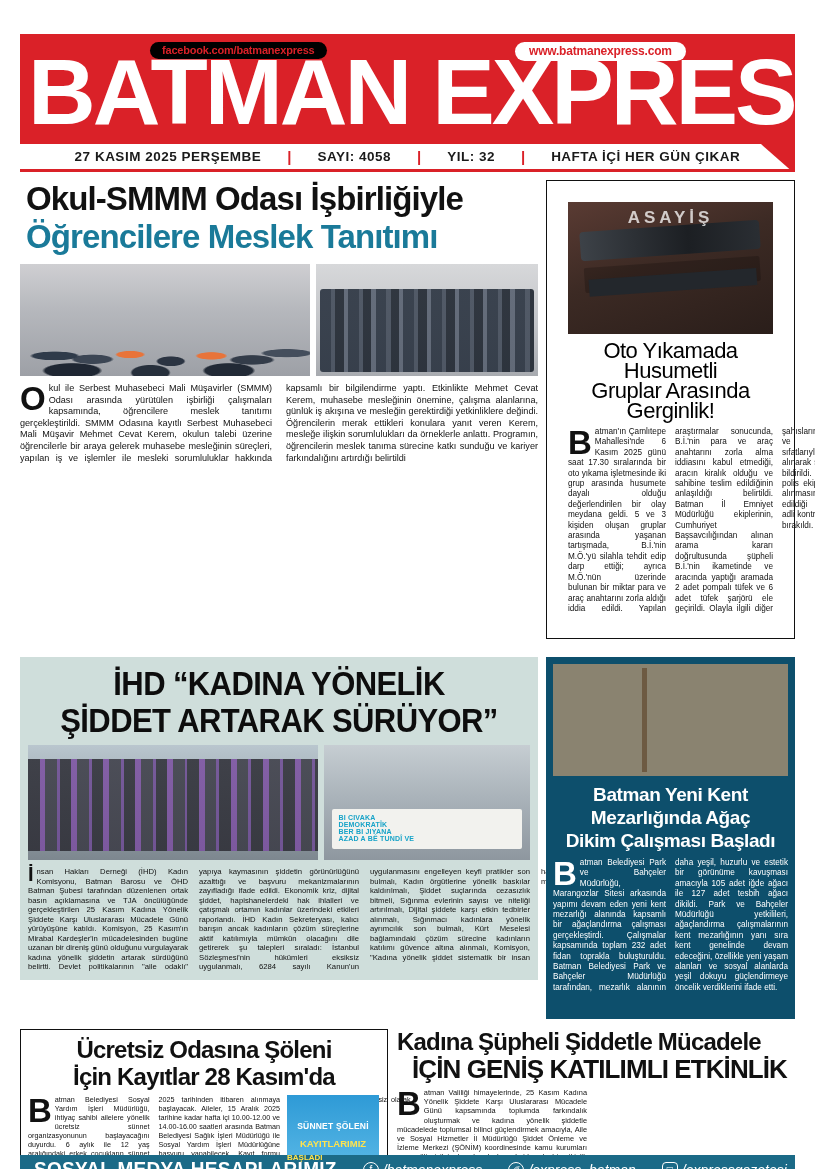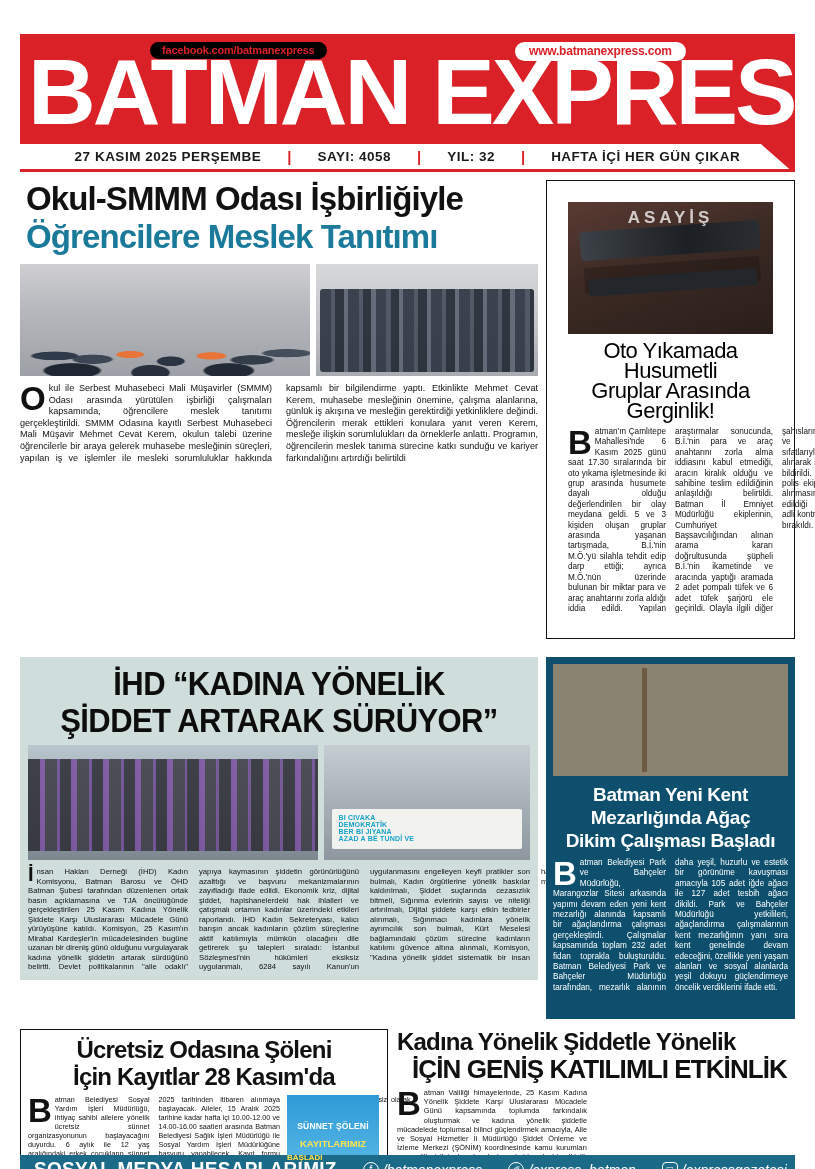--- a/index.html
+++ b/index.html
@@ -390,21 +390,21 @@
         <div class="bl-text dropcap">Batman Belediyesi Sosyal Yardım İşleri Müdürlüğü, ihtiyaç sahibi ailelere yönelik ücretsiz sünnet organizasyonunun başlayacağını duyurdu. 6 aylık ile 12 yaş aralığındaki erkek çocukların sünnet işlemi, Batman Özel Zilan Hastanesi'nde ameliyathane ortamında, alanında uzman hekimler tarafından ücretsiz olarak gerçekleştirilecek. Sünnet organizasyonu için kayıtlar, 28 Kasım 2025 tarihinden itibaren alınmaya başlayacak. Aileler, 15 Aralık 2025 tarihine kadar hafta içi 10.00-12.00 ve 14.00-16.00 saatleri arasında Batman Belediyesi Sağlık İşleri Müdürlüğü ile Sosyal Yardım İşleri Müdürlüğüne başvuru yapabilecek. Kayıt formu dolduran vatandaşlar, ilgili birimler tarafından yapılacak inceleme sonrasında değerlendirilecek. Sosyo-ekonomik açıdan yetersiz olduğu tespit edilen ailelerin çocukları, program kapsamında ücretsiz olarak sünnet edilecek.</div>
         <div class="poster ph-poster">
           <div class="poster-t1">SÜNNET ŞÖLENİ</div>
           <div class="poster-t2">KAYITLARIMIZ</div>
           <div class="poster-t3">BAŞLADI</div>
         </div>
       </div>
     </div>
 
     <div class="br">
-      <div class="br-h1">Kadına Yönelik Şiddetle Yönelik</div>
+      <div class="br-h1">Kadına Şüpheli Şiddetle Mücadele</div>
       <div class="br-h2">İÇİN GENİŞ KATILIMLI ETKİNLİK</div>
       <div class="br-row">
         <div class="br-text dropcap">Batman Valiliği himayelerinde, 25 Kasım Kadına Yönelik Şiddete Karşı Uluslararası Mücadele Günü kapsamında toplumda farkındalık oluşturmak ve kadına yönelik şiddetle mücadelede toplumsal bilinci güçlendirmek amacıyla, Aile ve Sosyal Hizmetler İl Müdürlüğü Şiddet Önleme ve İzleme Merkezi (ŞÖNİM) koordinesinde kamu kurumları ve çeşitli sivil toplum kuruluşların katılımıyla bir etkinlik düzenlendi. PetrolCity AVM'de düzenlenen etkinlikte, kadına yönelik şiddetin önlenmesi, şiddet mağdurlarına sunulan hizmetler ve toplumsal duyarlılığın artırılması amacıyla bilgi materyalleri dağıtıldı, ziyaretçilere bilinçlendirme çalışmaları yapıldı. Kurumlar, vatandaşları</div>
         <div class="br-right">
           <div class="br-text2">bilgilendirmek için hazırladıkları stantlarda hem soruları yanıtladı hem de kadına yönelik şiddetle mücadelede yürütülen çalışmalar hakkında detaylı bilgi verdi.</div>
           <div class="br-photo photo ph-avm">
             <div class="banner-txt" style="color:#1b9ec4;bottom:22%;font-size:6px;">KADINA YÖNELİK şiddetle MÜCADELEDE</div>
           </div>
         </div>
       </div>

